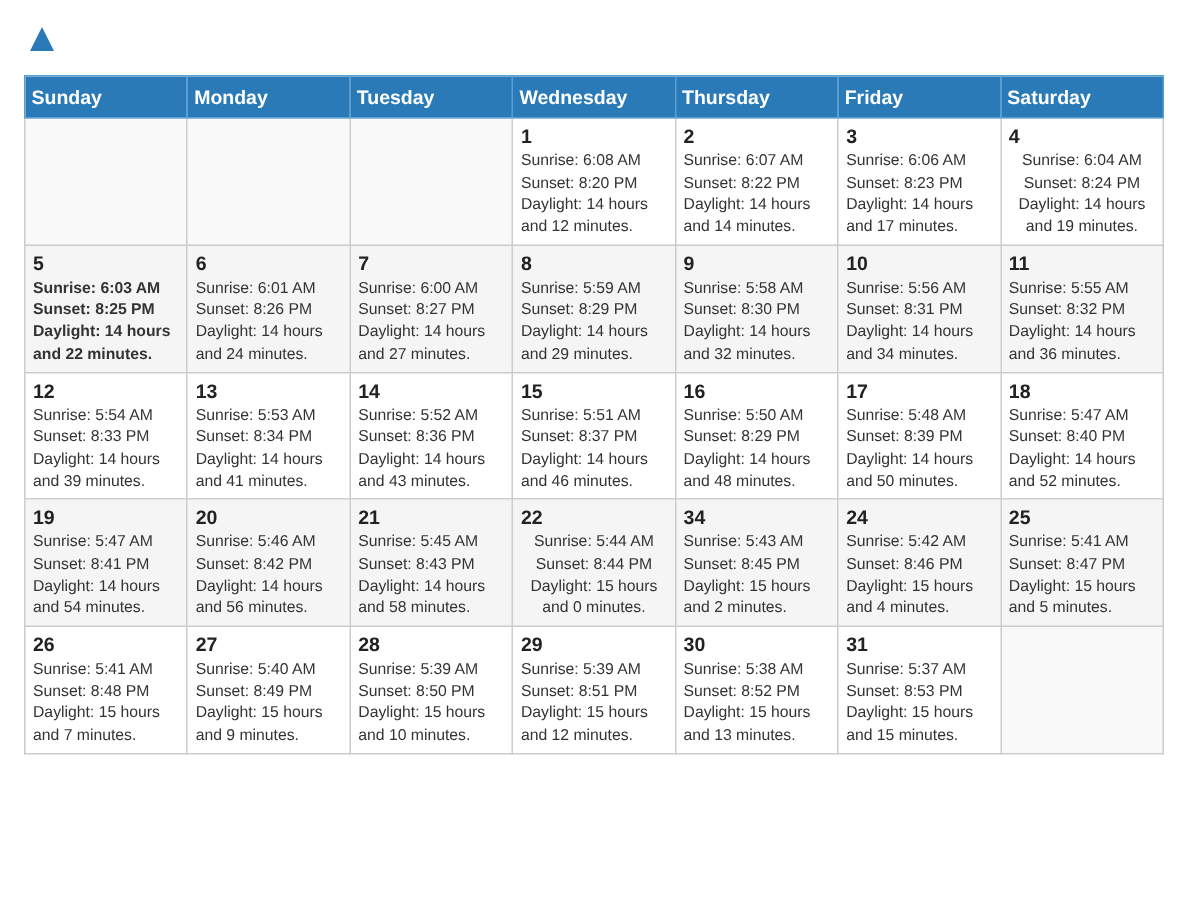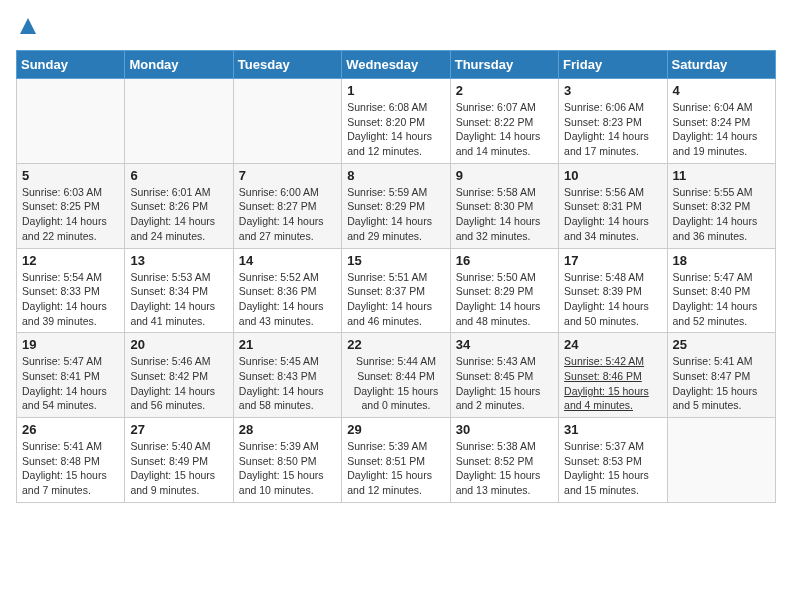--- a/index.html
+++ b/index.html
@@ -150,30 +150,30 @@
         </td>
         <td>
           <span class="day-num">3</span>
           <div class="cell-info" style="white-space: pre-line;">Sunrise: 6:06 AM
 Sunset: 8:23 PM
 Daylight: 14 hours
 and 17 minutes.</div>
         </td>
         <td>
           <span class="day-num">4</span>
-          <div class="cell-info" style="white-space: pre-line;">Sunrise: 6:04 AM
+          <div class="cell-info" style="white-space: pre-line; text-align: center;">Sunrise: 6:04 AM
 Sunset: 8:24 PM
 Daylight: 14 hours
 and 19 minutes.</div>
         </td>
       </tr>
       <tr>
         <td>
           <span class="day-num">5</span>
-          <div class="cell-info" style="white-space: pre-line;">Sunrise: 6:03 AM
+          <div class="cell-info" style="white-space: pre-line; font-weight: bold;">Sunrise: 6:03 AM
 Sunset: 8:25 PM
 Daylight: 14 hours
 and 22 minutes.</div>
         </td>
         <td>
           <span class="day-num">6</span>
           <div class="cell-info" style="white-space: pre-line;">Sunrise: 6:01 AM
 Sunset: 8:26 PM
 Daylight: 14 hours
 and 24 minutes.</div>
@@ -296,21 +296,21 @@
         </td>
         <td>
           <span class="day-num">34</span>
           <div class="cell-info" style="white-space: pre-line;">Sunrise: 5:43 AM
 Sunset: 8:45 PM
 Daylight: 15 hours
 and 2 minutes.</div>
         </td>
         <td>
           <span class="day-num">24</span>
-          <div class="cell-info" style="white-space: pre-line; text-decoration: underline;">Sunrise: 5:42 AM
+          <div class="cell-info" style="white-space: pre-line;">Sunrise: 5:42 AM
 Sunset: 8:46 PM
 Daylight: 15 hours
 and 4 minutes.</div>
         </td>
         <td>
           <span class="day-num">25</span>
           <div class="cell-info" style="white-space: pre-line;">Sunrise: 5:41 AM
 Sunset: 8:47 PM
 Daylight: 15 hours
 and 5 minutes.</div>

